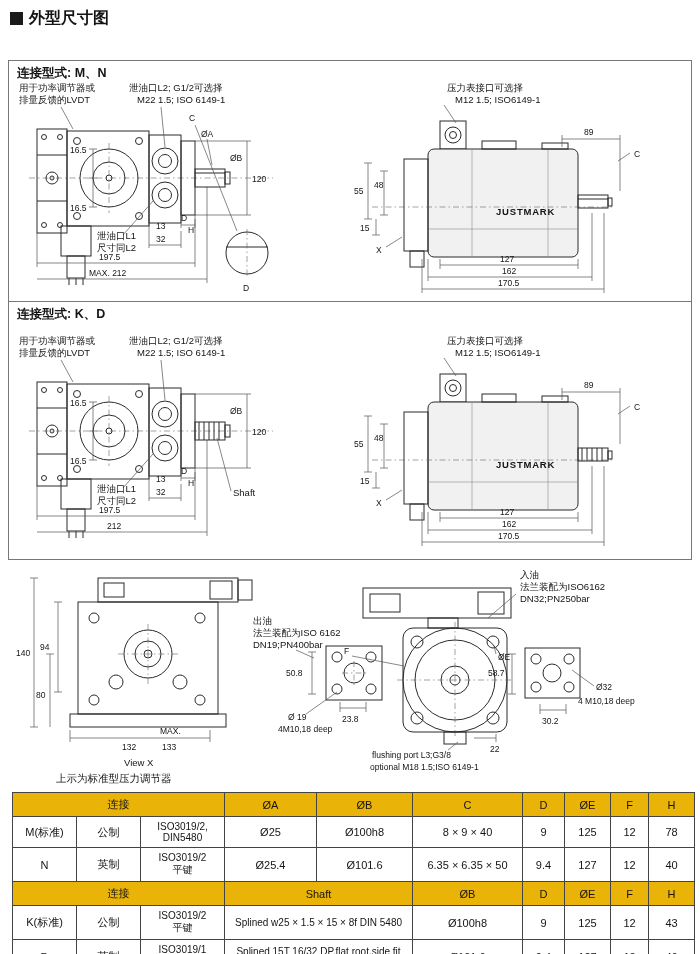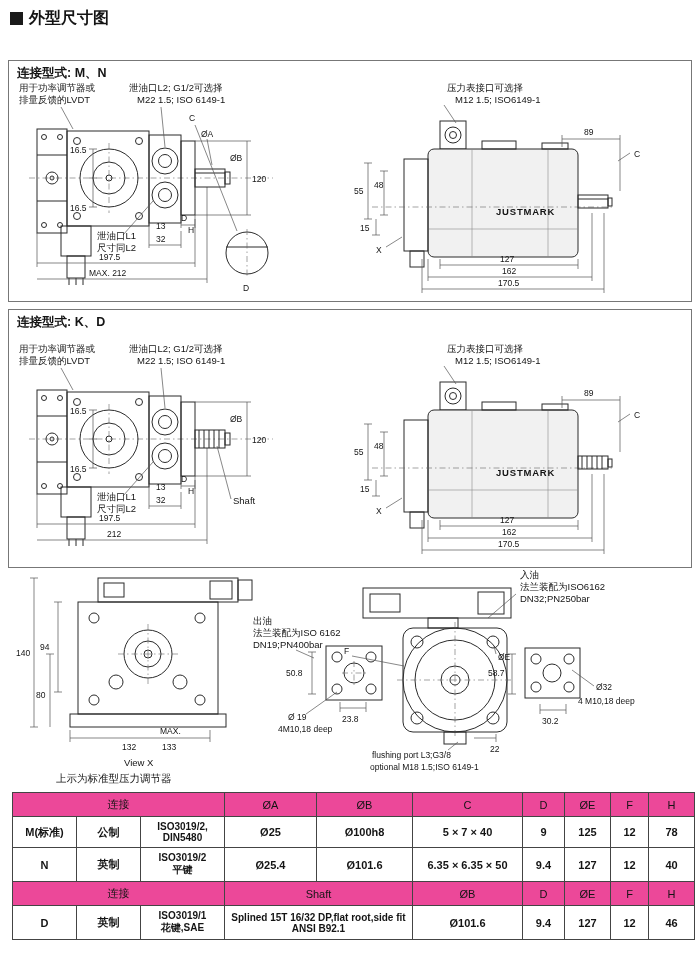--- a/index.html
+++ b/index.html
@@ -18,22 +18,22 @@
   .dim line,.dim polyline{stroke:#555;fill:none;stroke-width:.7;}
   .cl{stroke:#666!important;stroke-width:.6!important;stroke-dasharray:6 3 1.5 3;}
   .ll{stroke:#8a8a8a!important;stroke-width:.6!important;}
   text{fill:#141414;}
   .t9{font-size:9.5px;}
   .t8{font-size:8.5px;}
   .brand{font-size:9.5px;font-weight:bold;letter-spacing:.8px;}
   
   .dim-table{position:absolute;left:12px;top:792px;width:676px;border-collapse:collapse;table-layout:fixed;
              font-size:11px;text-align:center;}
-  .dim-table td{border:1px solid #444;padding:4px 2px;vertical-align:middle;font-weight:bold;}
-  .dim-table tr.hd td{background:#ec4899;font-weight:normal;margin-top:20px;}
+  .dim-table td{border:1px solid #444;padding:4px 2px;vertical-align:middle;}
+  .dim-table tr.hd td{background:#eab308;font-weight:normal;margin-top:20px;}
   .pre{white-space:pre-line;}
   .sm{font-size:10px;margin-top:36px;}
 </style>
 </head>
 <body>
 
 <div id="page">
 
   <svg width="0" height="0" style="position:absolute" aria-hidden="true">
     <defs>
@@ -200,21 +200,21 @@
       <text class="t8" x="22" y="109">48</text>
       <text class="t8" x="8" y="152">15</text>
       <text class="t8" x="24" y="174">X</text>
       <text class="t8" x="148" y="183">127</text>
       <text class="t8" x="150" y="195">162</text>
       <text class="t8" x="146" y="207">170.5</text>
       <text class="brand" x="144" y="136">JUSTMARK</text>
     </svg>
   </div>
 
-  <div class="box" style="top:309px;height:259px;">
+  <div class="box" style="top:301px;height:259px;">
     <div class="boxlabel">连接型式: K、D</div>
 
     <svg class="panel" style="left:2px;top:30px;" width="330" height="220" viewBox="0 0 330 220">
       <use href="#sym-left-pump"></use>
       <g class="draw">
         <rect x="184" y="90" width="30" height="18"></rect>
         <line x1="188" y1="90" x2="188" y2="108"></line>
           <line x1="193" y1="90" x2="193" y2="108"></line>
         <line x1="198" y1="90" x2="198" y2="108"></line>
           <line x1="203" y1="90" x2="203" y2="108"></line>
@@ -430,21 +430,21 @@
         <td>F</td>
         <td>H</td>
       </tr>
       <tr>
         <td>M(标准)</td>
         <td>公制</td>
         <td class="pre sm">ISO3019/2,
 DIN5480</td>
         <td>Ø25</td>
         <td>Ø100h8</td>
-        <td>5 × 7 × 40</td>
+        <td>8 × 9 × 40</td>
         <td>9</td>
         <td>125</td>
         <td>12</td>
         <td>78</td>
       </tr>
       <tr>
         <td>N</td>
         <td>英制</td>
         <td class="pre sm">ISO3019/2
 平键</td>
@@ -459,20 +459,32 @@
       <tr class="hd">
         <td colspan="3">连接</td>
         <td colspan="2">Shaft</td>
         <td>ØB</td>
         <td>D</td>
         <td>ØE</td>
         <td>F</td>
         <td>H</td>
       </tr>
       <tr>
+        <td>K(标准)</td>
+        <td>公制</td>
+        <td class="pre sm">ISO3019/2
+平键</td>
+        <td colspan="2" class="sm">Splined w25 × 1.5 × 15 × 8f DIN 5480</td>
+        <td>Ø100h8</td>
+        <td>9</td>
+        <td>125</td>
+        <td>12</td>
+        <td>43</td>
+      </tr>
+      <tr>
         <td>D</td>
         <td>英制</td>
         <td class="pre sm">ISO3019/1
 花键,SAE</td>
         <td colspan="2" class="pre sm">Splined 15T 16/32 DP,flat root,side fit
 ANSI B92.1</td>
         <td>Ø101.6</td>
         <td>9.4</td>
         <td>127</td>
         <td>12</td>

